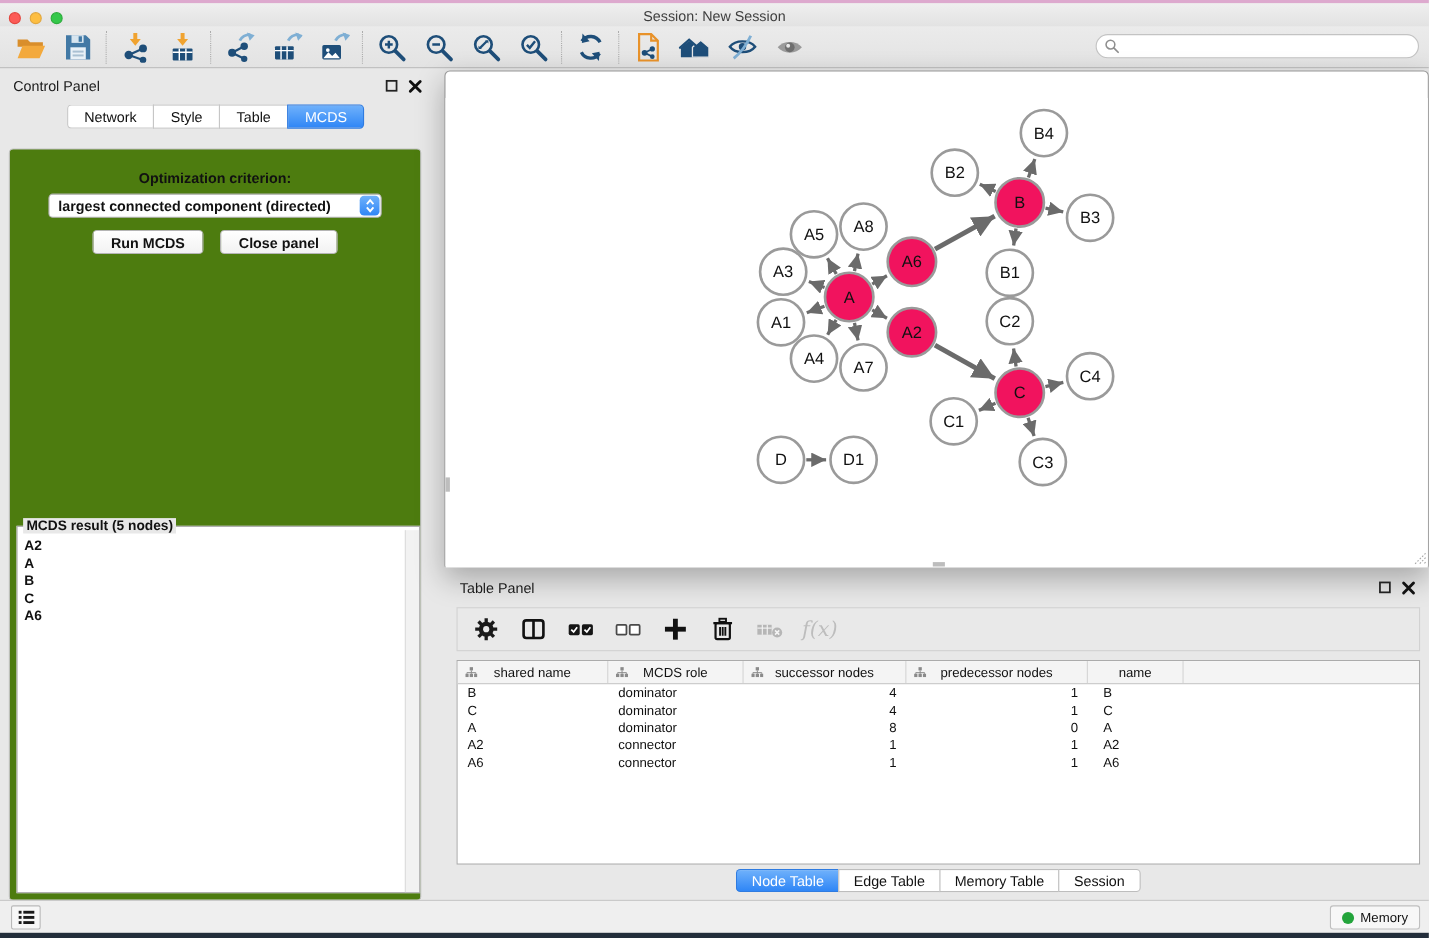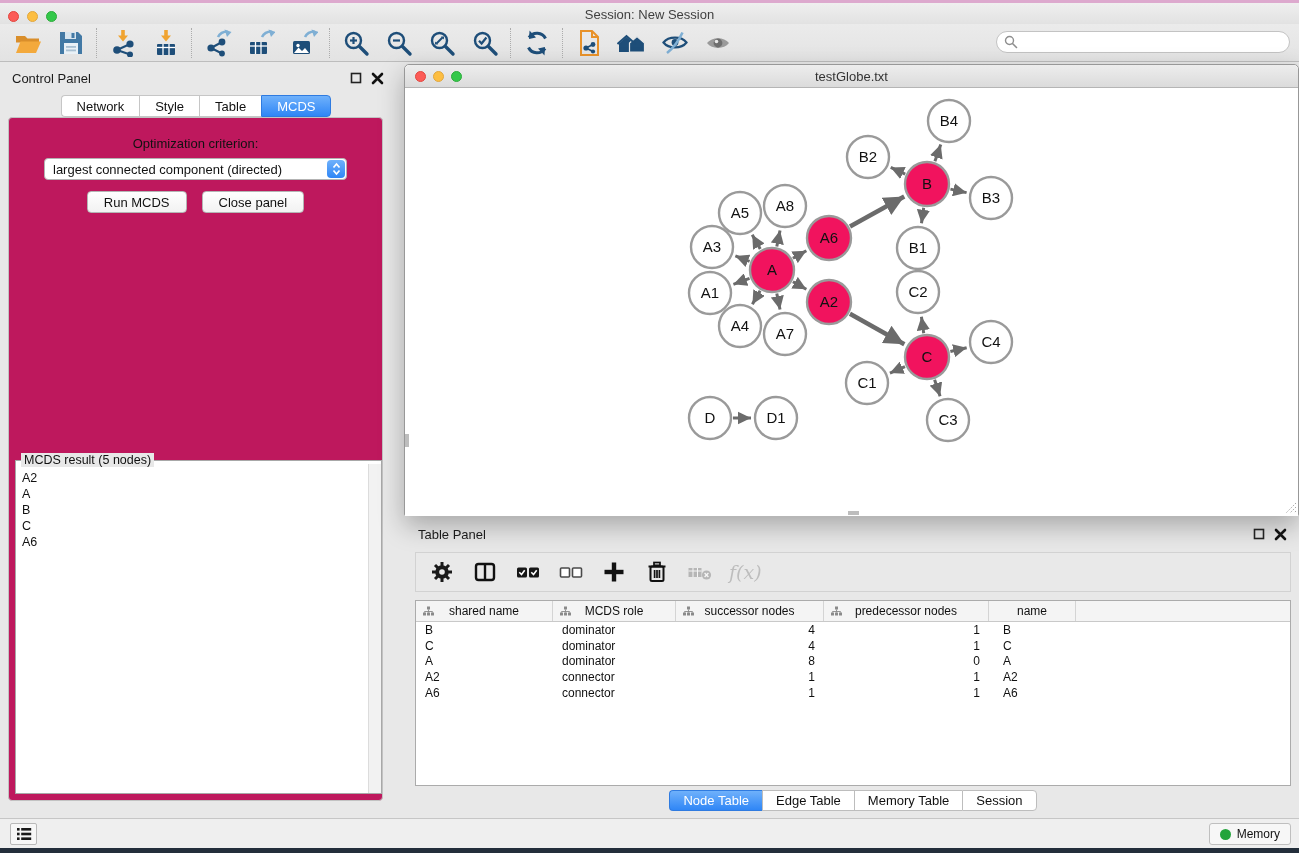--- a/index.html
+++ b/index.html
@@ -33,22 +33,22 @@
   
   .control-panel { position:absolute; left:0; top:62px; width:392px; height:748px; }
   .panel-title { position:absolute; left:12px; top:9px; font-size:13px; color:#1A1A1A; }
   .panel-icons { position:absolute; right:8px; top:10px; display:flex; gap:8px; }
   .cp-tabs { position:absolute; left:0; top:33px; width:100%; display:flex; justify-content:center; }
   .cp-tab { height:22px; padding:0 15px; background:#FFFFFF; border:1px solid #C6C6C6;
             border-right:none; font-size:13px; display:flex; align-items:center; color:#111; }
   .cp-tab:first-child { border-radius:4px 0 0 4px; }
   .cp-tab:last-child { border-right:1px solid #C6C6C6; border-radius:0 4px 4px 0; }
   .cp-tab.active { background:linear-gradient(#6FB1FB,#2F86F6); color:#FFFFFF; border-color:#2F7BE0; }
-  .cp-box { position:absolute; left:8px; top:55px; width:375px; height:684px;
-            border:1px solid #C2C2C2; border-radius:4px; background:#be185d; }
+  .cp-box { position:absolute; left:8px; top:73px; width:375px; height:684px;
+            border:1px solid #C2C2C2; border-radius:4px; background:#4d7c0f;font-weight:bold; }
   .opt-label { position:absolute; left:0; width:100%; top:18px; text-align:center; font-size:13px; color:#111; }
   .dropdown { position:absolute; left:35px; top:40px; width:303px; height:22px; background:#FFFFFF;
               border:1px solid #B3B3B3; border-radius:4px; display:flex; align-items:center;
               font-size:13px; color:#111; padding-left:8px; }
   .dropdown .stepper { position:absolute; right:1px; top:1px; width:18px; height:18px;
                        background:linear-gradient(#6FB1FB,#2F86F6); border-radius:4px;
                        display:flex; align-items:center; justify-content:center; }
   .btn-row { position:absolute; left:0; top:73px; width:100%; display:flex; justify-content:center; gap:15px; }
   .aq-btn { height:22px; padding:0 16px; background:linear-gradient(#FFFFFF,#F2F2F2);
             border:1px solid #B5B5B5; border-radius:4px; font-size:13px; color:#111;
@@ -333,28 +333,20 @@
             <div>B</div>
             <div>C</div>
             <div>A6</div>
           </div>
         <div class="result-scroll"></div>
       </div>
     </div>
   </div>
 
   <div class="net-window">
-    <div class="net-titlebar">
-      <div class="net-lights">
-        <div class="light red"></div>
-        <div class="light yellow"></div>
-        <div class="light green"></div>
-      </div>
-      <div class="net-title">testGlobe.txt</div>
-    </div>
     <div class="net-canvas">
       <svg id="graph-svg" width="893" height="427" viewBox="0 0 893 427">
           <defs>
             <marker id="arrow" markerUnits="strokeWidth" markerWidth="5" markerHeight="4.4" refX="4.5" refY="2.2" orient="auto">
               <path d="M0,0 L4.5,2.2 L0,4.4 Z" fill="#6B6B6B"></path>
             </marker>
           </defs>
           <line x1="355.25116583901666" y1="160.07238915074845" x2="347.238368917691" y2="145.79959463463703" stroke="#6B6B6B" stroke-width="3" marker-end="url(#arrow)"></line>
           <line x1="371.7774381829625" y1="157.48030433003072" x2="375.0235018927474" y2="141.49968298955133" stroke="#6B6B6B" stroke-width="3" marker-end="url(#arrow)"></line>
           <line x1="344.5900931847508" y1="172.40953572082114" x2="330.34365293255127" y2="166.94840029081132" stroke="#6B6B6B" stroke-width="3" marker-end="url(#arrow)"></line>

